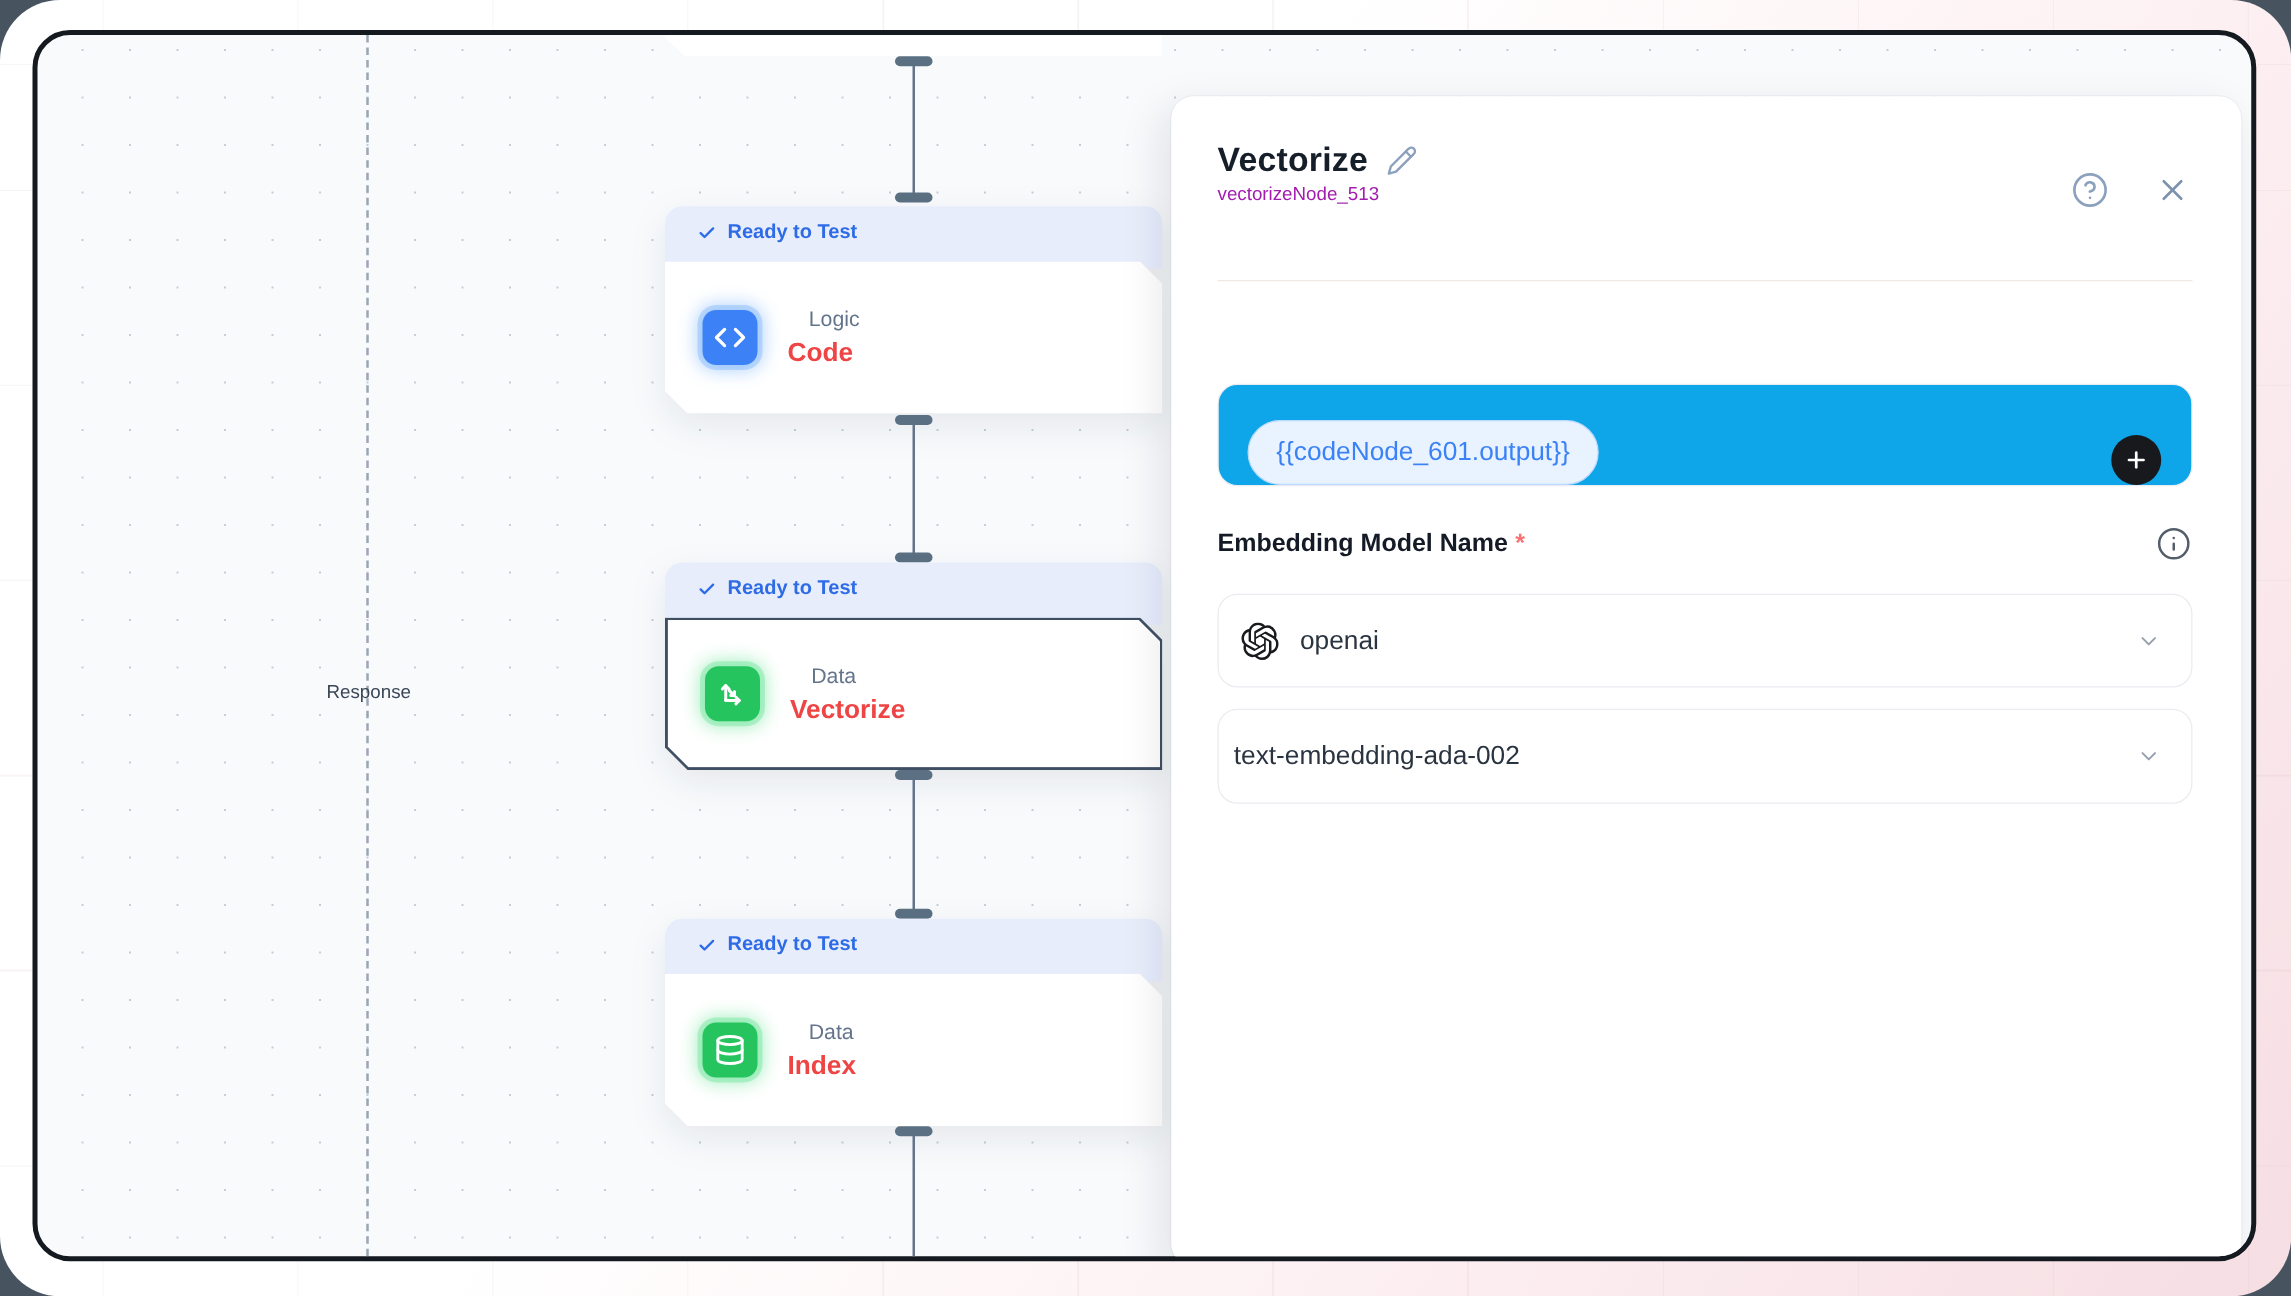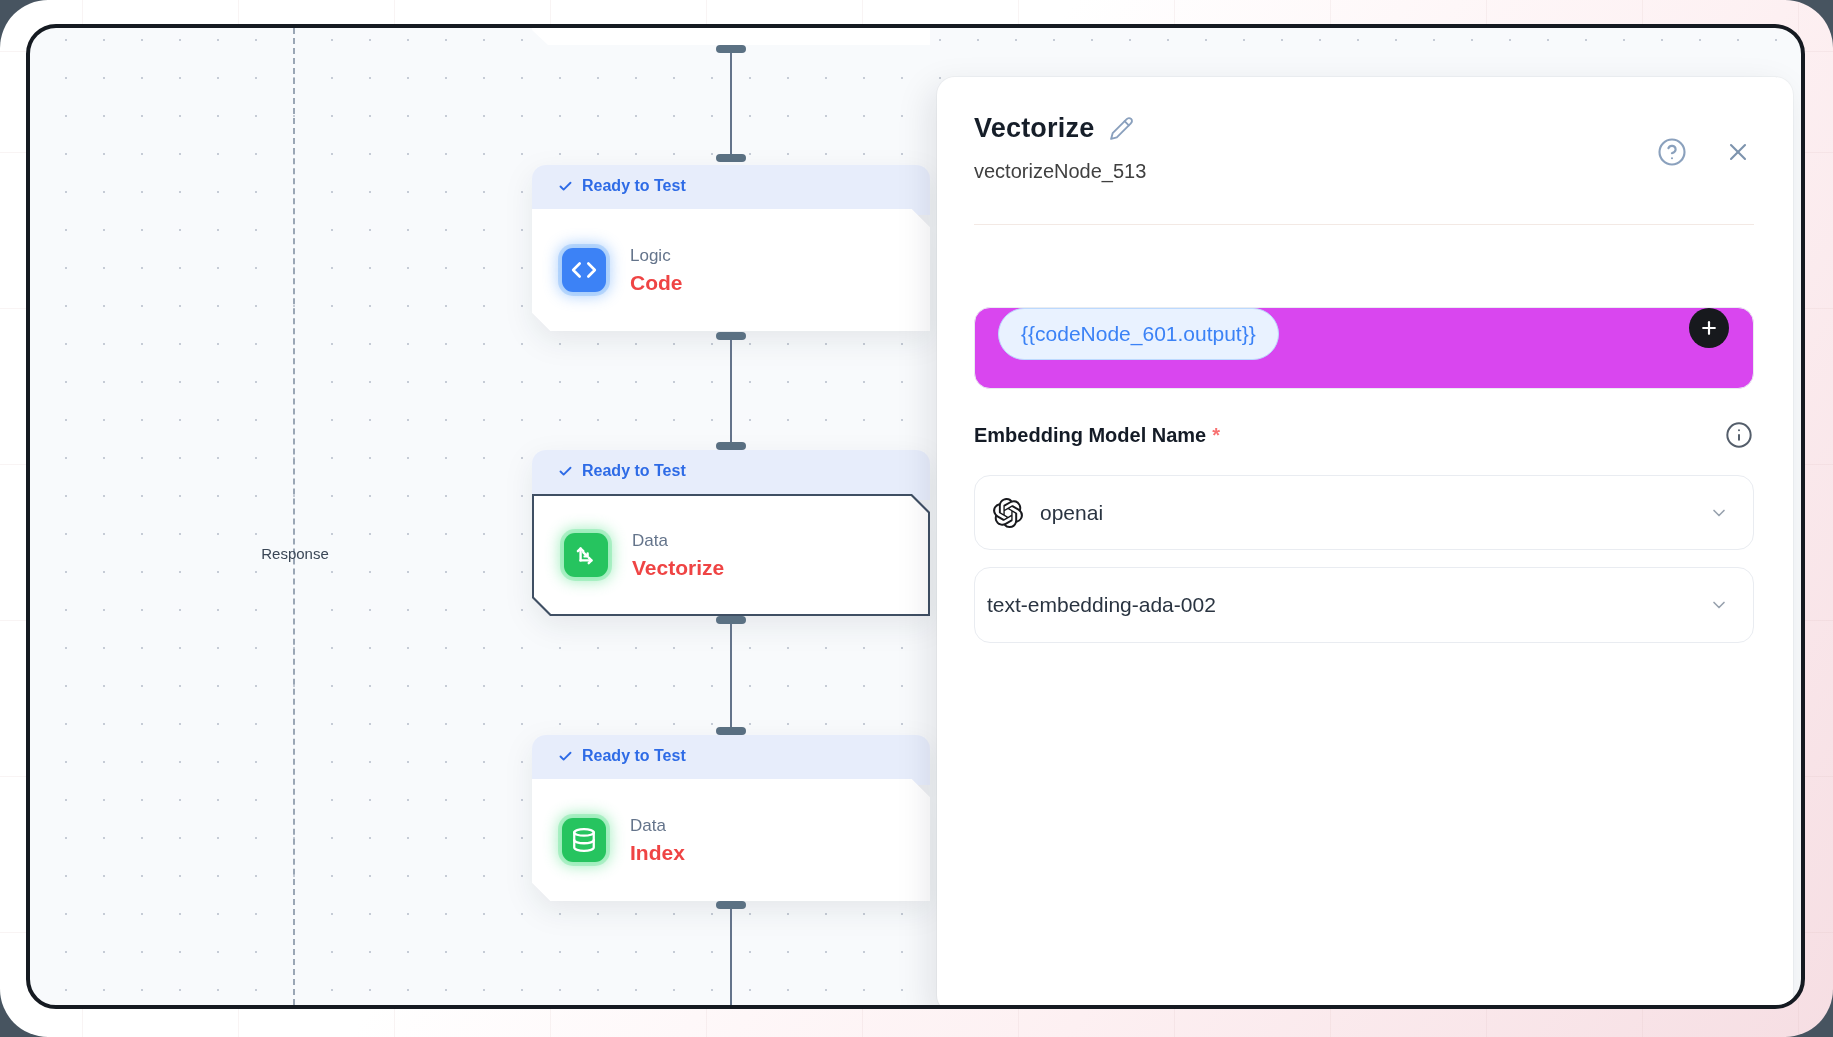--- a/index.html
+++ b/index.html
@@ -49,47 +49,47 @@
   .cardw.sel { background:#3f4f63; padding:2px; }
   .card {
     height:122px; background:#ffffff; display:flex; align-items:center; gap:24px; padding-left:30px;
     clip-path:polygon(0 0, calc(100% - 18px) 0, 100% 18px, 100% 100%, 18px 100%, 0 calc(100% - 18px));
   }
   .cardw.sel .card { height:118px; clip-path:polygon(0 0, calc(100% - 17px) 0, 100% 17px, 100% 100%, 17px 100%, 0 calc(100% - 17px)); }
   .nicon { width:44px; height:44px; border-radius:11px; display:flex; align-items:center; justify-content:center; flex:0 0 auto; }
   .nicon.blue  { background:#3c82f6; box-shadow:0 0 0 4px rgba(96,165,250,.30), 0 0 14px 5px rgba(96,165,250,.45); }
   .nicon.green { background:#26c45f; box-shadow:0 0 0 4px rgba(74,222,128,.30), 0 0 14px 5px rgba(74,222,128,.45); }
   .ntexts { display:flex; flex-direction:column; gap:5px; }
-  .ncat  { font-size:17px; color:#64748b; }
+  .ncat  { font-size:17px; color:#64748b;margin-left:17px; }
   .nname { font-size:21px; font-weight:700; color:#ef4444; }
 
   
   .partial-card { position:absolute; left:502px; top:0; width:398px; height:17px; background:#fff;
     clip-path:polygon(0 0, 100% 0, 100% 100%, 16px 100%, 0 2px); }
 
   
   .panel {
     position:absolute; left:907px; top:49px; width:856px; height:936px; background:#ffffff;
     border-radius:18px; box-shadow:-8px 10px 34px rgba(15,23,42,.10), 0 0 0 1px rgba(15,23,42,.03);
   }
   .panel-title-row { position:absolute; left:37px; top:36px; display:flex; align-items:center; gap:15px; }
   .panel-title { font-size:27px; font-weight:700; color:#161e29; letter-spacing:.2px; }
-  .panel-subtitle { position:absolute; left:37px; top:83px; font-size:20px; color:#404040; }
+  .panel-subtitle { position:absolute; left:37px; top:70px; font-size:15px; color:#a21caf; }
   .header-icons { position:absolute; top:60px; right:40px; display:flex; align-items:center; gap:36px; }
   .hicon { width:30px; height:30px; display:flex; align-items:center; justify-content:center; cursor:pointer; }
   .pdivider { position:absolute; left:37px; right:39px; top:147px; height:1px; background:#f3e9e4; }
 
   .field-label-row { position:absolute; left:37px; right:39px; display:flex; align-items:center; justify-content:space-between; }
   .field-label { font-size:20px; font-weight:600; color:#141b26; }
   .req { color:#f87171; margin-left:6px; font-weight:600; }
 
   .input-box {
     position:absolute; left:37px; right:39px; top:230px; height:82px;
-    border:1px solid #e9ecf1; border-radius:16px; background:#d946ef;
-    display:flex; align-items:flex-start; padding:0 24px 0 23px;
+    border:1px solid #e9ecf1; border-radius:16px; background:#0ea5e9;
+    display:flex; align-items:flex-end; padding:0 24px 0 23px;
   }
   .chip {
     height:52px; border-radius:26px; background:#e9f2ff; border:1px solid #bcd9fe;
     color:#3b82f6; font-size:21px; display:flex; align-items:center; padding:0 22px;
   }
   .plus-btn { margin-left:auto; width:40px; height:40px; border-radius:50%; background:#17191d;
     display:flex; align-items:center; justify-content:center; cursor:pointer; }
 
   .dropdown {
     position:absolute; left:37px; right:39px; border:1px solid #e9ecf1; border-radius:16px; background:#fff;

